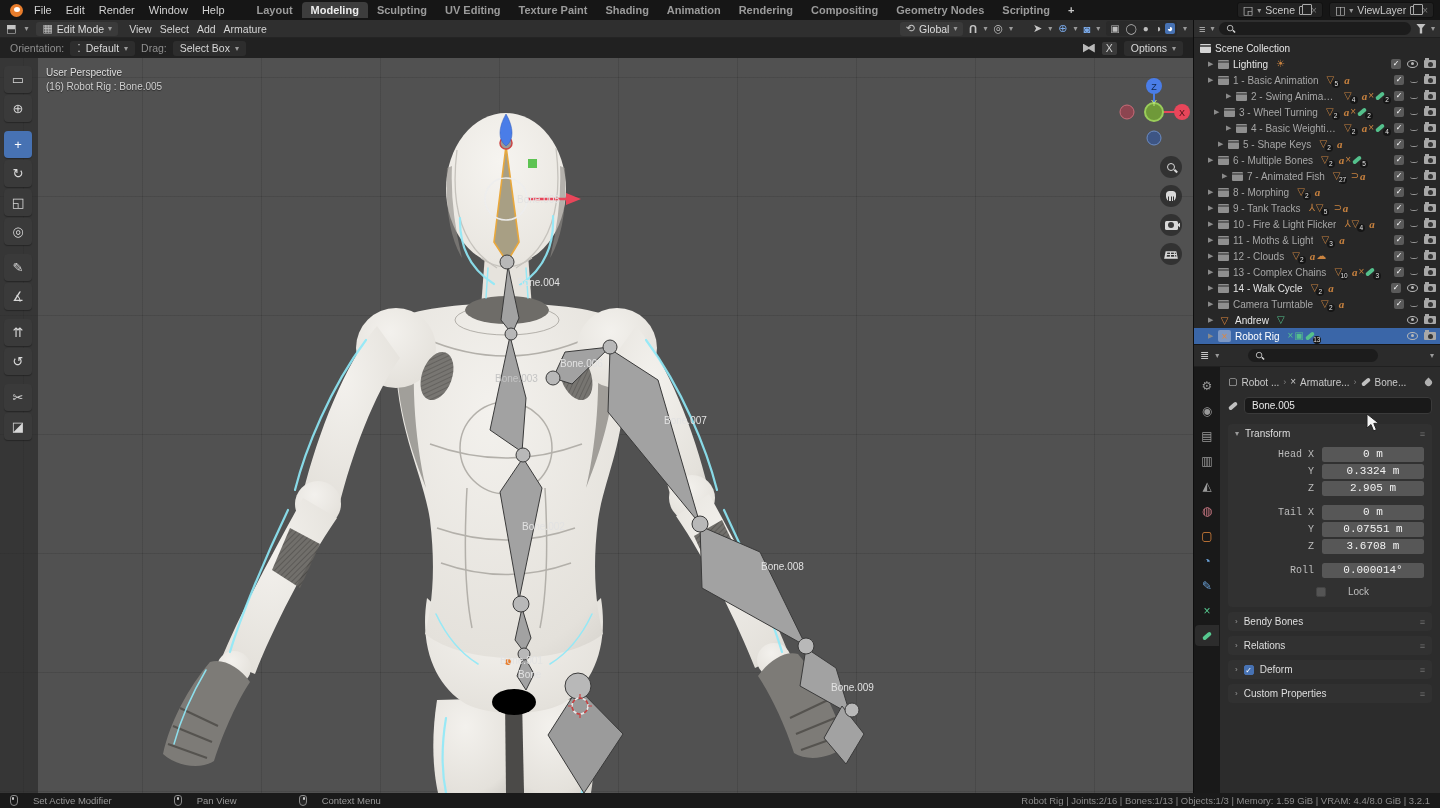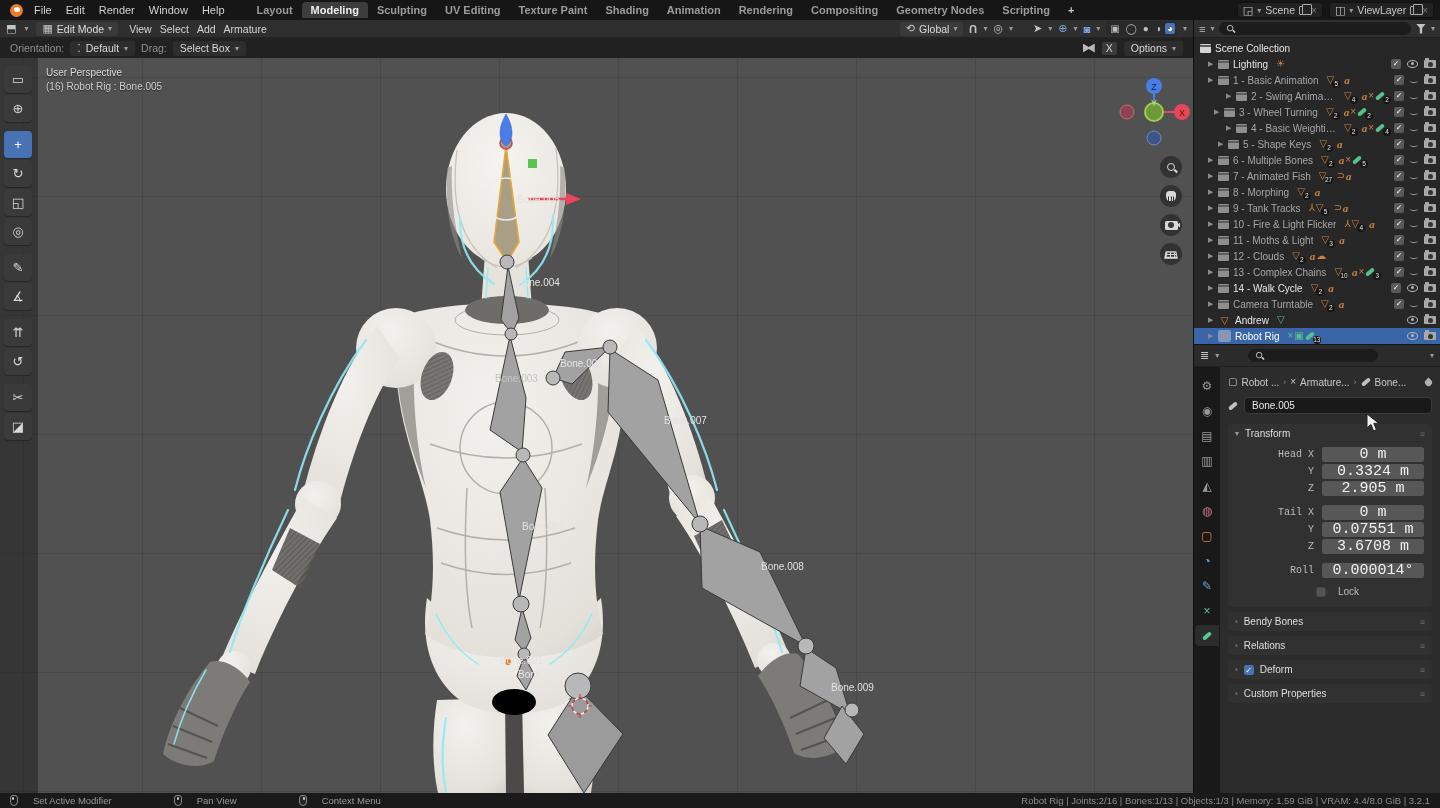--- a/index.html
+++ b/index.html
@@ -120,22 +120,22 @@
   .i-pin{width:7px;height:7px;background:#b0b0b0;border-radius:50% 50% 50% 0;transform:rotate(135deg);margin-left:auto;}
   .name-row{display:flex;align-items:center;gap:6px;margin:6px 0 10px 0;}
   .name-field{flex:1;background:#191919;border:1px solid #3a3a3a;border-radius:4px;height:17px;line-height:16px;padding:0 7px;color:#e8e8e8;}
   .panel{background:#313131;border-radius:4px;margin-bottom:5px;}
   .panel-head{height:19px;display:flex;align-items:center;gap:6px;padding:0 7px;color:#dedede;}
   .panel-head .grip{margin-left:auto;color:#6e6e6e;font-size:9px;}
   .panel-body{padding:4px 8px 10px 8px;}
   .trow{display:flex;align-items:center;margin-bottom:2px;font-family:Liberation Mono, monospace;}
   .trow.gap{margin-top:9px;}
   .tlabel{width:86px;text-align:right;padding-right:8px;color:#bdbdbd;flex:none;}
-  .tfield{flex:1;background:#575757;border-radius:2.5px;height:15px;line-height:15px;text-align:center;color:#f2f2f2;font-size:15px;}
-  .lock-row{display:flex;align-items:center;gap:12px;margin-top:8px;padding-left:80px;color:#bdbdbd;}
+  .tfield{flex:1;background:#575757;border-radius:2.5px;height:15px;line-height:15px;text-align:center;color:#f2f2f2;font-size:11px;}
+  .lock-row{display:flex;align-items:center;gap:22px;margin-top:8px;padding-left:80px;color:#bdbdbd;}
   .cbox{width:10px;height:10px;border-radius:2px;background:#545454;border:1px solid #444;}
   .cbox.on{background:#4772b3;border-color:#4772b3;color:#fff;font-size:8px;line-height:9px;text-align:center;}
 
   
   .statusbar{height:15px;background:#1a1a1a;display:flex;align-items:center;font-size:9.5px;color:#9a9a9a;padding:0 10px;gap:10px;}
   .hint{display:flex;align-items:center;gap:15px;margin-right:62px;}
   .mi{width:8px;height:11px;border:1px solid #8a8a8a;border-radius:3px 3px 4px 4px;position:relative;flex:none;}
   .mi::before{content:"";position:absolute;top:0.5px;width:2.6px;height:3.6px;background:#c8c8c8;border-radius:2px;}
   .mi.left::before{left:0.5px;}
   .mi.middle::before{left:2.2px;width:2px;}
@@ -590,21 +590,21 @@
               <span class="glyph o">×</span>
               <span class="i-bone g"></span>
               <span class="cnt">5</span>
             </span>
             <span class="o-controls">
               <span class="i-check">✓</span>
               <span class="i-closed"></span>
               <span class="i-camera"></span>
             </span>
           </div>
-          <div class="o-row" style="padding-left: 14px;">
+          <div class="o-row" style="padding-left: 28px;">
             <span class="arrow">▶</span>
             <span class="i-coll"></span>
             <span class="o-label">7 - Animated Fish</span>
             <span class="badges">
               <span class="glyph o">▽</span>
               <span class="cnt">27</span>
               <span class="glyph o">⊃</span>
               <span class="glyph o a-serif">a</span>
             </span>
             <span class="o-controls">

